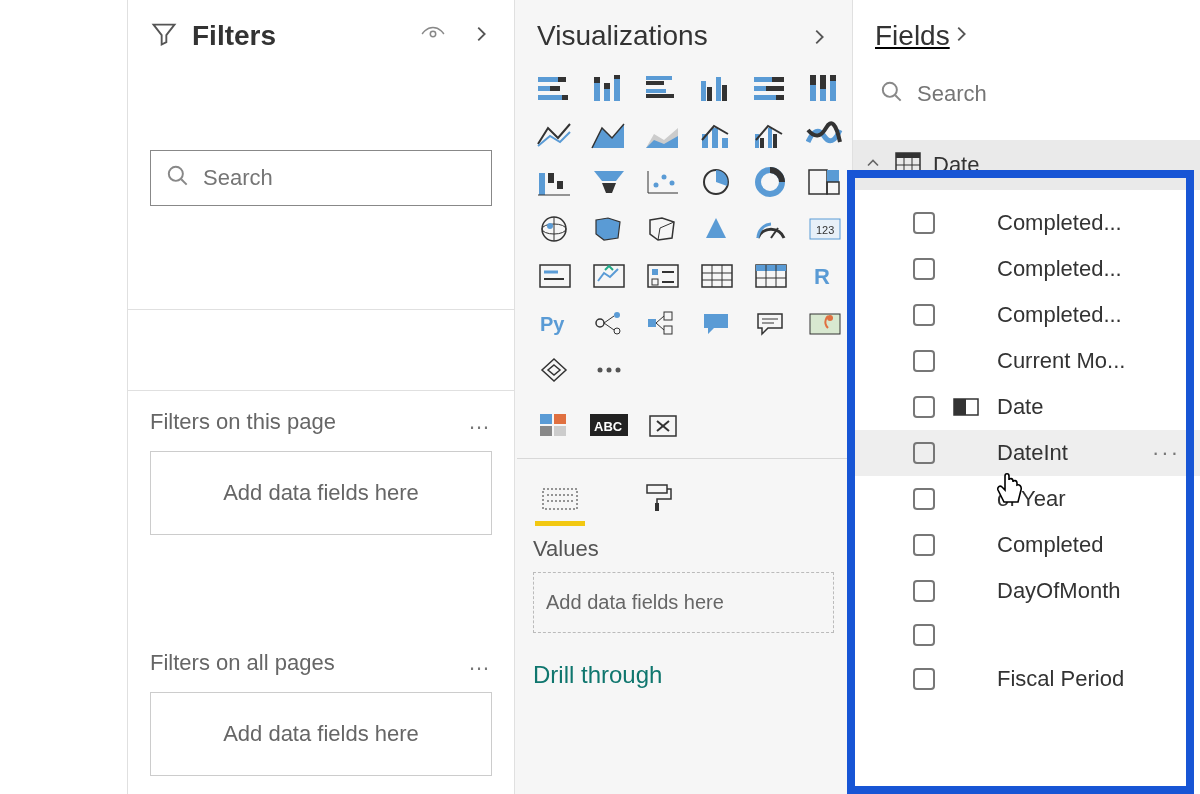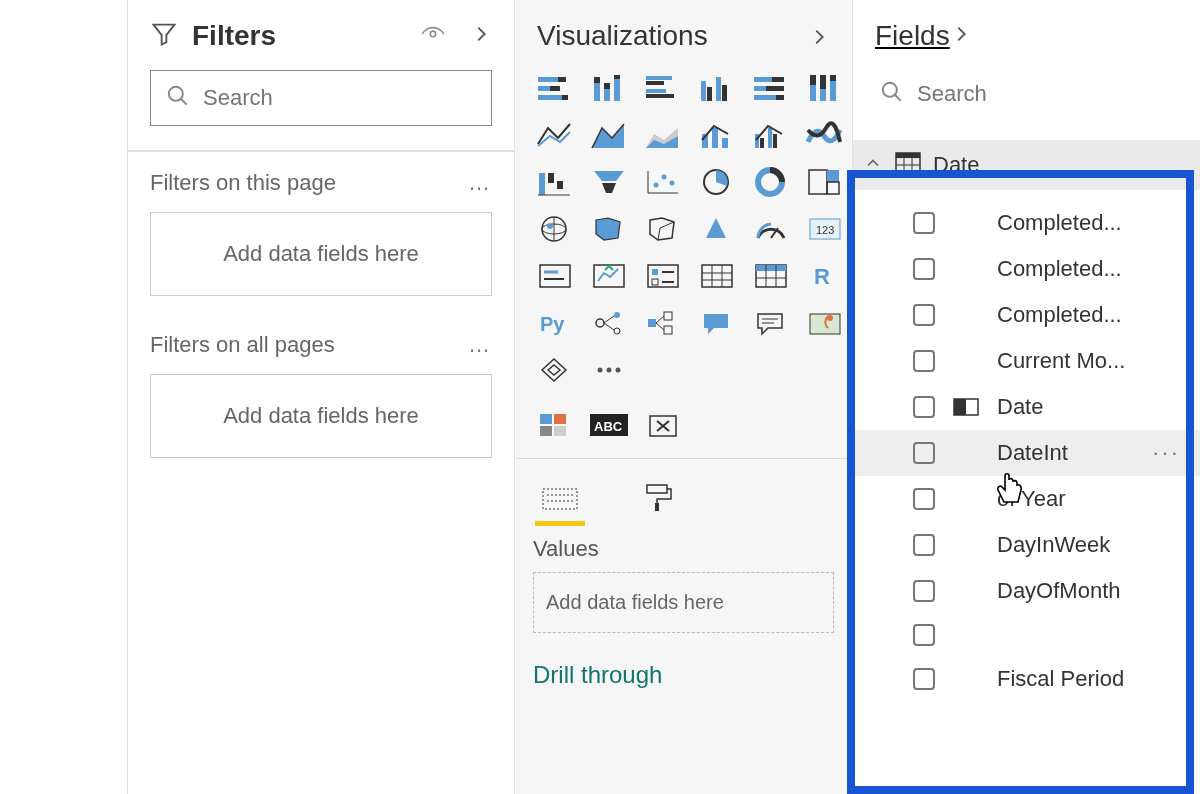--- a/index.html
+++ b/index.html
@@ -1,21 +1,21 @@
 <!DOCTYPE html>
 <html><head>
 <meta charset="utf-8">
 <style>
 * { box-sizing: border-box; margin: 0; padding: 0; font-family: 'Segoe UI', Tahoma, sans-serif; }
 body { width: 1200px; height: 794px; background: #fff; display: flex; overflow: hidden; }
 
 .left-empty { width: 127px; flex-shrink: 0; }
 
 
-.filters-pane { width: 388px; flex-shrink: 0; border-left: 1px solid #e0e0e0; border-right: 1px solid #e0e0e0; display: flex; flex-direction: column; }
+.filters-pane { width: 388px; flex-shrink: 0; border-left: 1px solid #e0e0e0; border-right: 1px solid #e0e0e0; display: flex; flex-direction: column; justify-content: space-between; }
 .pane-header { display: flex; align-items: center; padding: 20px 22px 18px 22px; gap: 14px; }
 .pane-title { font-size: 28px; font-weight: 600; color: #333; flex: 1; }
 .header-icon { color: #555; cursor: pointer; }
 
 .search-box { margin: 0 22px 18px 22px; border: 1px solid #888; height: 56px; display: flex; align-items: center; padding: 0 14px; gap: 12px; }
 .search-box input { border: none; outline: none; font-size: 22px; color: #555; width: 100%; background: transparent; }
 .search-icon { color: #777; }
 
 .filters-section { padding: 18px 22px; border-top: 1px solid #e0e0e0; }
 .section-row { display: flex; align-items: center; justify-content: space-between; margin-bottom: 16px; }
@@ -557,21 +557,21 @@
           <div class="checkbox"></div>
           <span style="width: 26px;"></span>
           <span class="field-name">of Year</span>
           <span class="cursor-hand" style="left: 140px; top: -6px;"><svg width="34" height="38" viewBox="0 0 34 38">
               <path d="M12 6 v14 l-3 -3 c-2 -2 -5 0 -4 3 l6 12 h14 l3 -12 c1 -4 -2 -6 -4 -5 v-2 c0 -3 -4 -3 -4 -1 v-1 c0 -3 -4 -3 -4 -1 v-4 c0 -3 -4 -3 -4 0 Z" fill="#fff" stroke="#000" stroke-width="1.6"></path>
             </svg></span>
         </div>
         <div class="field-row">
           <div class="checkbox"></div>
           <span style="width: 26px;"></span>
-          <span class="field-name">DayInWeek</span>
+          <span class="field-name">Completed</span>
         </div>
         <div class="field-row">
           <div class="checkbox"></div>
           <span style="width: 26px;"></span>
           <span class="field-name">DayOfMonth</span>
         </div>
         <div class="field-row">
           <div class="checkbox"></div>
           <span style="width: 26px;"></span>
         </div>

